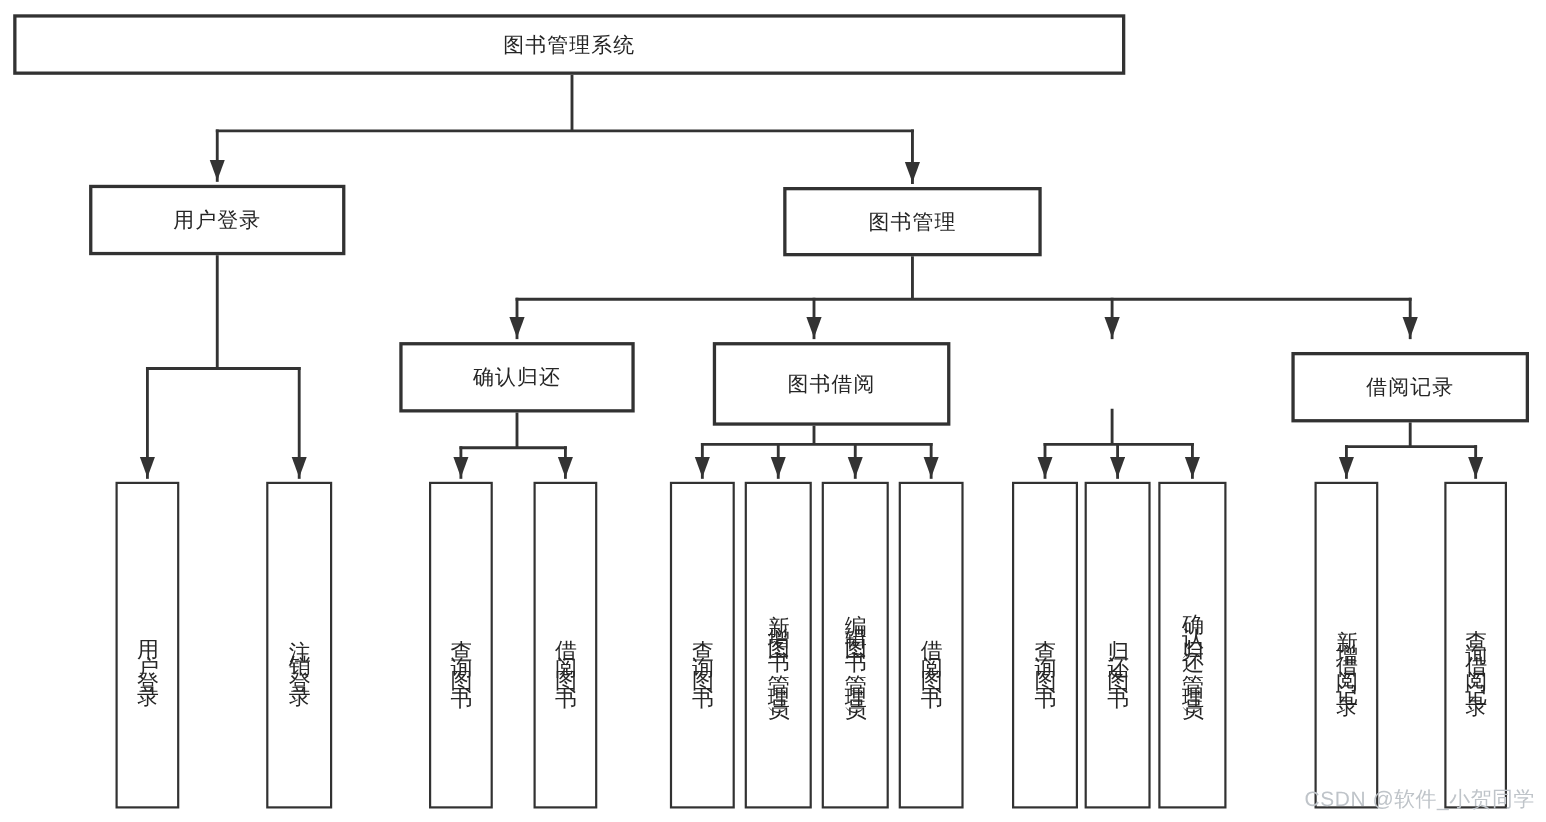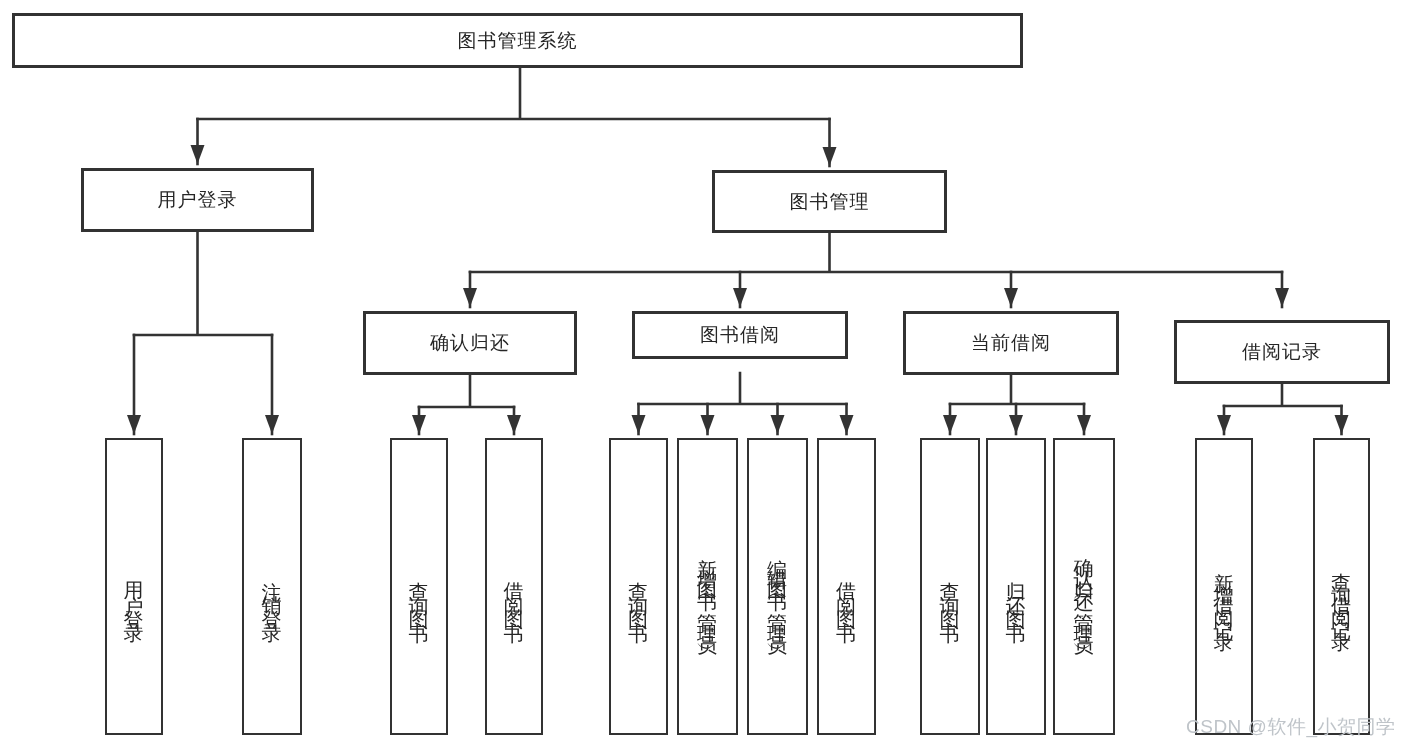--- a/index.html
+++ b/index.html
@@ -128,25 +128,22 @@
   <div class="hbox" style="left:81px;top:168px;width:233px;height:64px">
     <span>用户登录</span>
   </div>
   <div class="hbox" style="left:712px;top:170px;width:235px;height:63px">
     <span>图书管理</span>
   </div>
 
   <div class="hbox" style="left:363px;top:311px;width:214px;height:64px">
     <span>确认归还</span>
   </div>
-  <div class="hbox" style="left:632px;top:311px;width:216px;height:48px">
+  <div class="hbox" style="left:648px;top:311px;width:216px;height:76px">
     <span>图书借阅</span>
-  </div>
-  <div class="hbox" style="left:903px;top:311px;width:216px;height:64px">
-    <span>当前借阅</span>
   </div>
   <div class="hbox" style="left:1174px;top:320px;width:216px;height:64px">
     <span>借阅记录</span>
   </div>
 
   <div class="vbox" style="left:105px;top:438px;width:58px;height:297px">
     <span class="vtext ls-4">用户登录</span>
   </div>
   <div class="vbox" style="left:242px;top:438px;width:60px;height:297px">
     <span class="vtext ls-4">注销登录</span>

